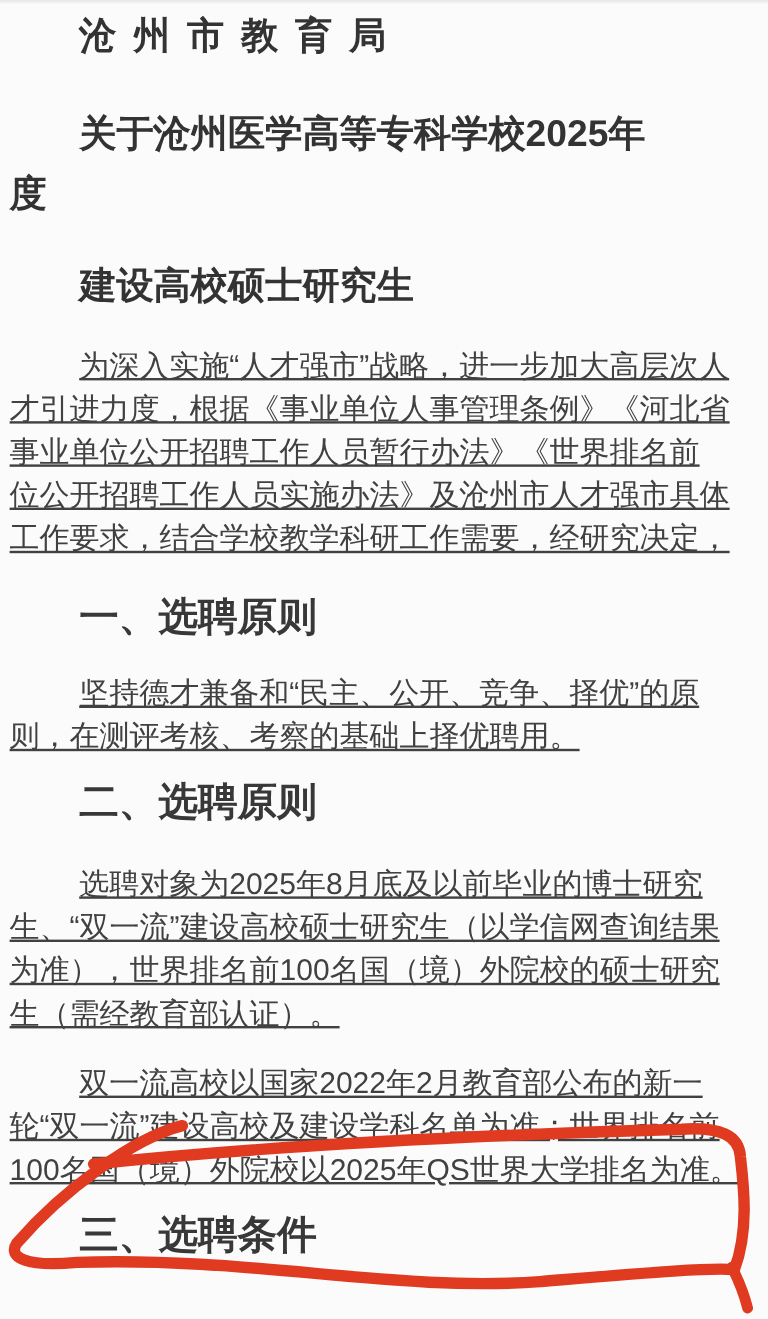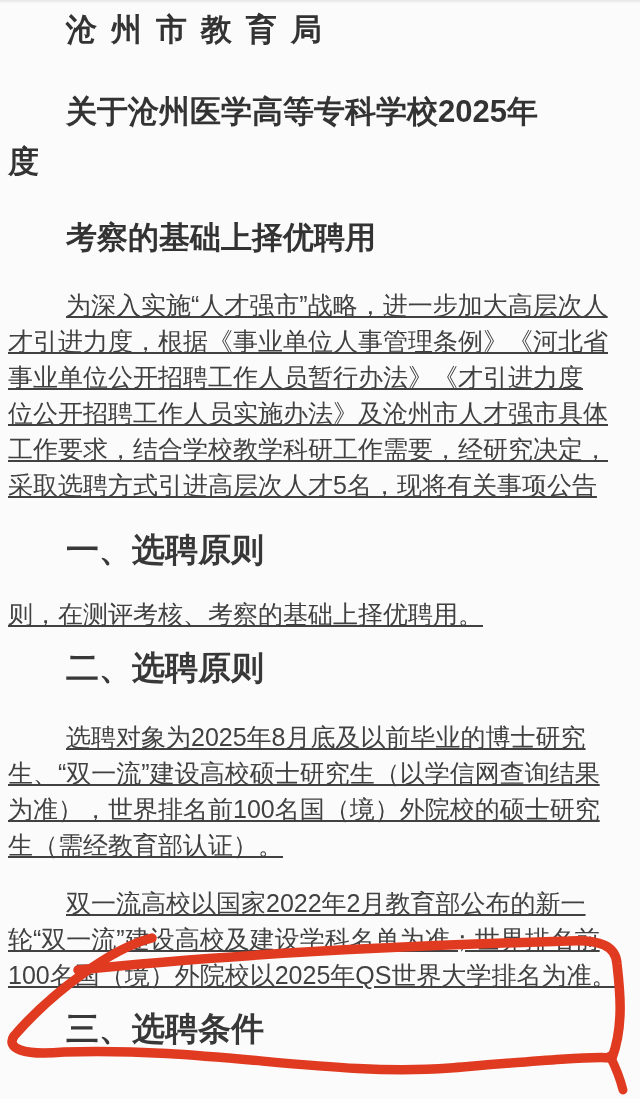--- a/index.html
+++ b/index.html
@@ -68,37 +68,37 @@
   <div class="block title title-single" style="margin-top:6px">
     <div class="line indent spaced">沧州市教育局</div>
   </div>
 
   <div class="block title" style="margin-top:33px">
     <div class="line indent">关于沧州医学高等专科学校2025年</div>
     <div class="line">度</div>
   </div>
 
   <div class="block title title-single" style="margin-top:27px">
-    <div class="line indent">考察的基础上择优聘用</div>
+    <div class="line indent">建设高校硕士研究生</div>
   </div>
 
   <div class="block paragraph" style="margin-top:25px">
     <div class="line indent">为深入实施“人才强市”战略，进一步加大高层次人</div>
     <div class="line">才引进力度，根据《事业单位人事管理条例》《河北省</div>
-    <div class="line">事业单位公开招聘工作人员暂行办法》《才引进力度</div>
+    <div class="line">事业单位公开招聘工作人员暂行办法》《世界排名前</div>
     <div class="line">位公开招聘工作人员实施办法》及沧州市人才强市具体</div>
     <div class="line">工作要求，结合学校教学科研工作需要，经研究决定，</div>
-    <div class="line">采取选聘方式引进高层次人才5名，现将有关事项公告</div>
   </div>
 
   <div class="block heading" style="margin-top:29px">
     <div class="line indent">一、选聘原则</div>
   </div>
 
   <div class="block paragraph" style="margin-top:28px">
+    <div class="line indent">坚持德才兼备和“民主、公开、竞争、择优”的原</div>
     <div class="line">则，在测评考核、考察的基础上择优聘用。</div>
   </div>
 
   <div class="block heading" style="margin-top:18px">
     <div class="line indent">二、选聘原则</div>
   </div>
 
   <div class="block paragraph" style="margin-top:33px">
     <div class="line indent">选聘对象为2025年8月底及以前毕业的博士研究</div>
     <div class="line">生、“双一流”建设高校硕士研究生（以学信网查询结果</div>

